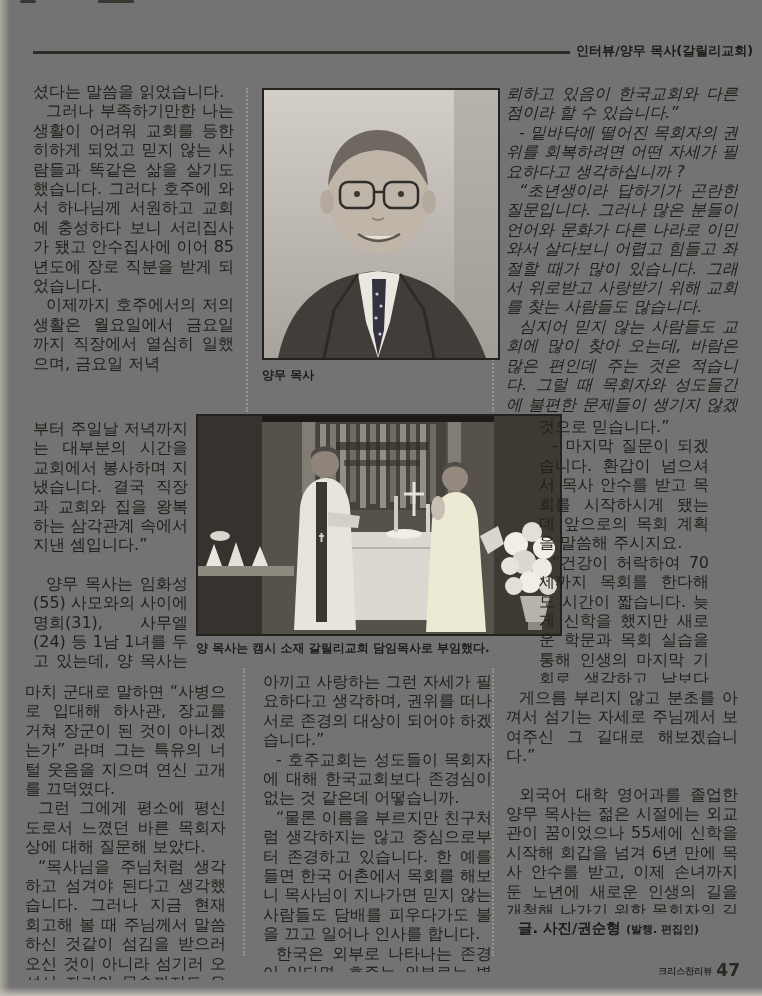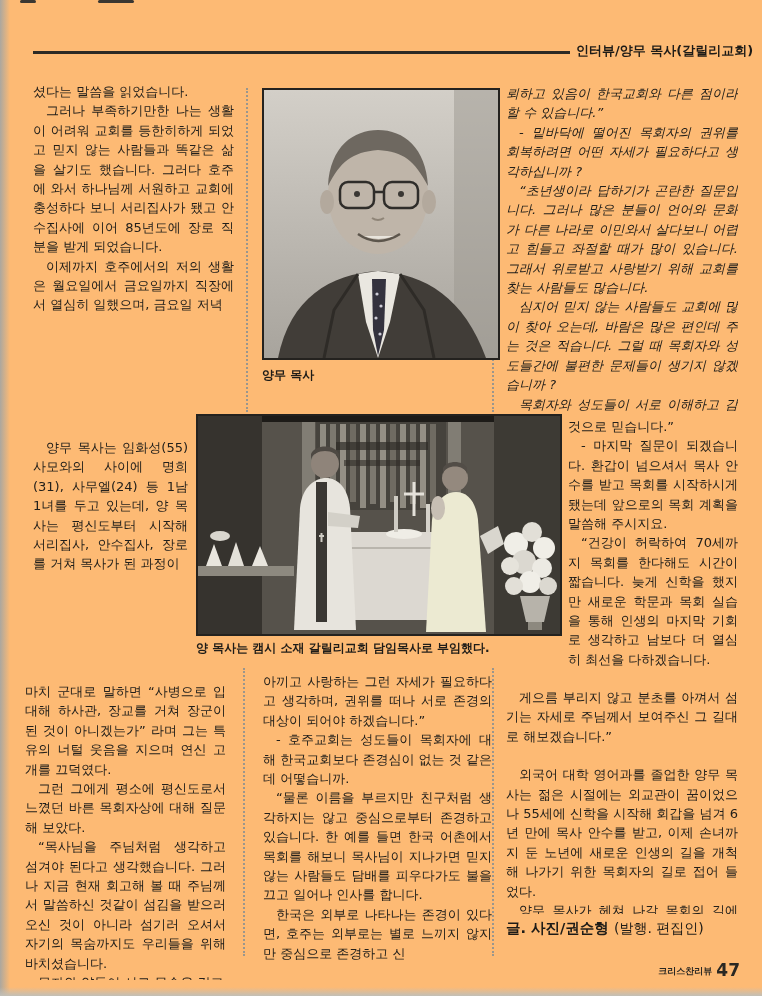--- a/index.html
+++ b/index.html
@@ -1,46 +1,46 @@
 <!DOCTYPE html>
 <html><head>
 <meta charset="utf-8">
 <style>
   html,body{margin:0;padding:0;background:#dedbd5;}
   .page{
     position:relative;width:762px;height:996px;margin:0 auto;
-    background:#fdba74;overflow:hidden;
+    background:#737373;overflow:hidden;
     font-family:"DejaVu Sans",sans-serif;color:#221f1b;
   }
   
   .edge-left{position:absolute;left:0;top:0;width:10px;height:996px;
     background:linear-gradient(to right,#aba79f,rgba(245,243,238,0));}
   .edge-bottom{position:absolute;left:0;bottom:0;width:762px;height:9px;
     background:linear-gradient(to top,#c2bfb7,rgba(245,243,238,0));}
   .smudge{position:absolute;background:#3a3732;border-radius:2px;}
   
   .header-rule{position:absolute;left:33px;top:51px;width:537px;height:3px;background:#2c2a25;}
   .header-label{position:absolute;left:576px;top:42px;width:170px;
     font-size:13px;font-weight:bold;letter-spacing:0;white-space:nowrap;color:#1d1b17;}
   
-  .col{position:absolute;text-align:justify;font-size:13px;line-height:19.4px;
+  .col{position:absolute;text-align:justify;font-size:16px;line-height:19.4px;
     overflow:hidden;color:#23201b;}
   .col p{margin:0;text-indent:13px;}
   .col p.cont{text-indent:0;}
   .col p.gap{margin-top:19px;}
   
   .vsep{position:absolute;width:0;border-left:2px dotted #9a968d;}
   
   .photo{position:absolute;border:2px solid #24221f;background:#b8b4ad;box-sizing:border-box;}
   .caption{position:absolute;font-weight:bold;font-size:12px;line-height:15px;
     text-align:left;color:#1e1c18;}
   
   .credit{position:absolute;left:506px;top:918px;width:240px;color:#1d1b17;}
-  .credit .byline{font-size:14.5px;font-weight:bold;}
-  .credit .role{font-size:14px;font-weight:normal;}
+  .credit .byline{font-size:14.5px;font-weight:bold;margin-left:12px;}
+  .credit .role{font-size:11px;font-weight:bold;}
   .footer{position:absolute;left:600px;top:960px;width:140px;text-align:right;color:#2a2823;}
   .footer .mag{font-size:9px;font-weight:bold;vertical-align:2px;margin-right:4px;}
   .footer .num{font-size:17px;font-weight:bold;}
 </style>
 </head>
 <body>
 
 <div class="page">
 
   <div class="edge-left"></div>
@@ -169,20 +169,21 @@
     <div>양 목사는 캠시 소재 갈릴리교회 담임목사로 부임했다.</div>
   </div>
 
   <div class="col" style="left:33px;top:82px;width:201px;height:336px;">
     <p class="cont">셨다는 말씀을 읽었습니다.</p>
     <p>그러나 부족하기만한 나는 생활이 어려워 교회를 등한히하게 되었고 믿지 않는 사람들과 똑같은 삶을 살기도 했습니다. 그러다 호주에 와서 하나님께 서원하고 교회에 충성하다 보니 서리집사가 됐고 안수집사에 이어 85년도에 장로 직분을 받게 되었습니다.</p>
     <p>이제까지 호주에서의 저의 생활은 월요일에서 금요일까지 직장에서 열심히 일했으며, 금요일 저녁</p>
   </div>
 
   <div class="col" style="left:33px;top:419px;width:155px;height:250px;">
+    <p class="cont">부터 주일날 저녁까지는 대부분의 시간을 교회에서 봉사하며 지냈습니다. 결국 직장과 교회와 집을 왕복하는 삼각관계 속에서 지낸 셈입니다.”</p>
     <p class="gap">양무 목사는 임화성(55) 사모와의 사이에 명희(31), 사무엘(24) 등 1남 1녀를 두고 있는데, 양 목사는 평신도부터 시작해 서리집사, 안수집사, 장로를 거쳐 목사가 된 과정이</p>
   </div>
 
   <div class="col" style="left:25px;top:682px;width:201px;height:298px;">
     <p class="cont">마치 군대로 말하면 “사병으로 입대해 하사관, 장교를 거쳐 장군이 된 것이 아니겠는가” 라며 그는 특유의 너털 웃음을 지으며 연신 고개를 끄덕였다.</p>
     <p>그런 그에게 평소에 평신도로서 느꼈던 바른 목회자상에 대해 질문해 보았다.</p>
     <p>“목사님을 주님처럼 생각하고 섬겨야 된다고 생각했습니다. 그러나 지금 현재 회고해 볼 때 주님께서 말씀하신 것같이 섬김을 받으러 오신 것이 아니라 섬기러 오셔서 자기의 목숨까지도 우리들을 위해 바치셨습니다.</p>
     <p>목자와 양들이 서로 목숨을 걸고</p>
   </div>
 
@@ -194,21 +195,21 @@
   </div>
 
   <div class="col" style="left:506px;top:84px;width:232px;height:330px;font-style:italic;">
     <p class="cont">뢰하고 있음이 한국교회와 다른 점이라 할 수 있습니다.”</p>
     <p>- 밑바닥에 떨어진 목회자의 권위를 회복하려면 어떤 자세가 필요하다고 생각하십니까 ?</p>
     <p>“초년생이라 답하기가 곤란한 질문입니다. 그러나 많은 분들이 언어와 문화가 다른 나라로 이민와서 살다보니 어렵고 힘들고 좌절할 때가 많이 있습니다. 그래서 위로받고 사랑받기 위해 교회를 찾는 사람들도 많습니다.</p>
     <p>심지어 믿지 않는 사람들도 교회에 많이 찾아 오는데, 바람은 많은 편인데 주는 것은 적습니다. 그럴 때 목회자와 성도들간에 불편한 문제들이 생기지 않겠습니까 ?</p>
     <p>목회자와 성도들이 서로 이해하고 감싸주고 사랑해 주면 회복될</p>
   </div>
 
-  <div class="col" style="left:568px;top:417px;width:170px;height:266px;">
+  <div class="col" style="left:539px;top:417px;width:170px;height:266px;">
     <p class="cont">것으로 믿습니다.”</p>
     <p>- 마지막 질문이 되겠습니다. 환갑이 넘으셔서 목사 안수를 받고 목회를 시작하시게 됐는데 앞으로의 목회 계획을 말씀해 주시지요.</p>
     <p>“건강이 허락하여 70세까지 목회를 한다해도 시간이 짧습니다. 늦게 신학을 했지만 새로운 학문과 목회 실습을 통해 인생의 마지막 기회로 생각하고 남보다 더 열심히 최선을 다하겠습니다.</p>
   </div>
 
   <div class="col" style="left:506px;top:688px;width:232px;height:226px;">
     <p>게으름 부리지 않고 분초를 아껴서 섬기는 자세로 주님께서 보여주신 그 길대로 해보겠습니다.”</p>
     <p class="gap">외국어 대학 영어과를 졸업한 양무 목사는 젊은 시절에는 외교관이 꿈이었으나 55세에 신학을 시작해 회갑을 넘겨 6년 만에 목사 안수를 받고, 이제 손녀까지 둔 노년에 새로운 인생의 길을 개척해 나가기 위한 목회자의 길로 접어 들었다.</p>
     <p>양무 목사가 헤쳐 나갈 목회의 길에 하나님의 축복이 함께 하기를 기원하며... †</p>
   </div>

